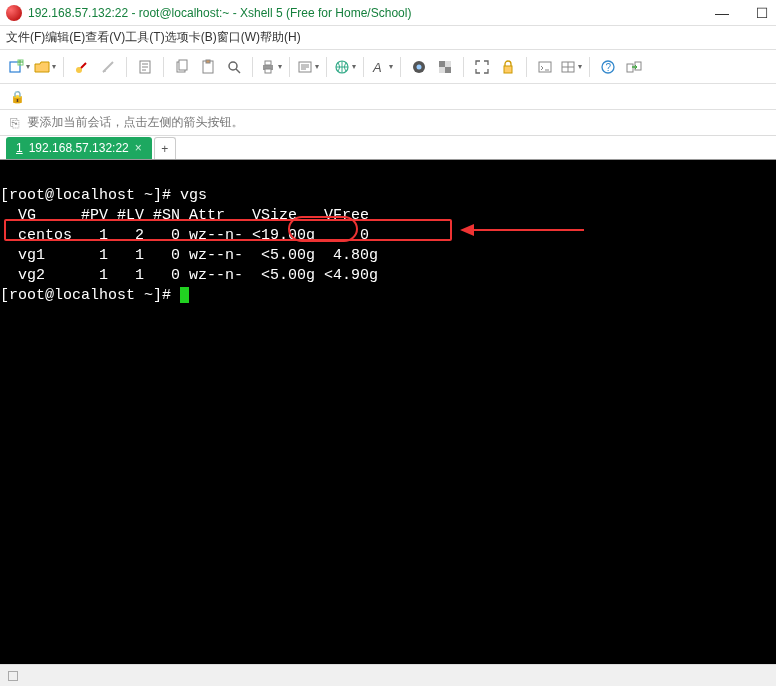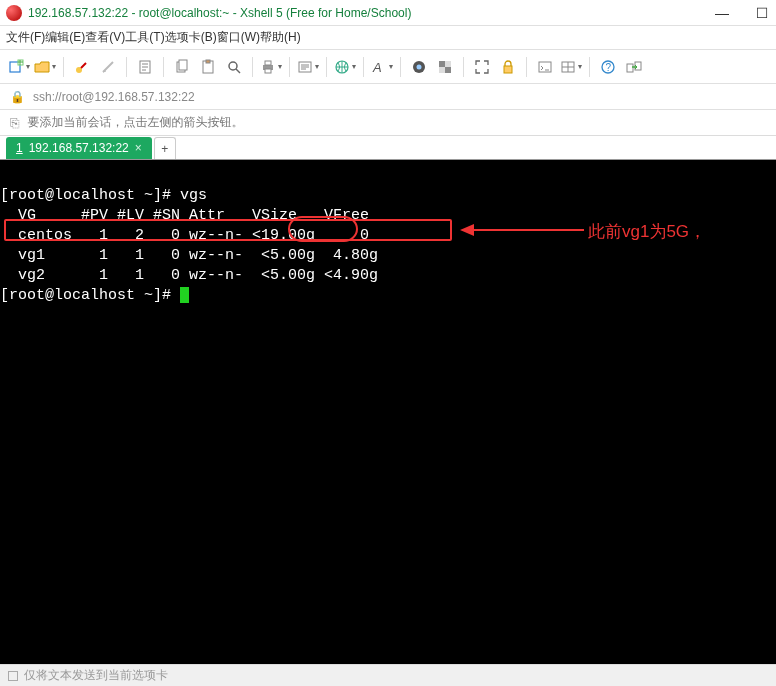--- a/index.html
+++ b/index.html
@@ -283,21 +283,20 @@
         <rect x="1" y="5" width="6" height="8" fill="#fff" stroke="#888"></rect>
         <rect x="9" y="3" width="6" height="8" fill="#fff" stroke="#888"></rect>
         <path d="M6 8h4" stroke="#4a4" stroke-width="1.5"></path>
         <path d="M9 6l2 2-2 2" fill="none" stroke="#4a4"></path>
       </svg>
   </div>
 </div>
 
 <div class="addr-bar">
   <span style="color:#b8a24a;">🔒</span>
-  <span>ssh://root@192.168.57.132:22</span>
 </div>
 
 <div class="info-bar">
   <span style="color:#888;">⎘</span>
   <span>要添加当前会话，点击左侧的箭头按钮。</span>
 </div>
 
 <div class="tabs-row">
   <div class="tab active">
     <span style="text-decoration:underline;">1</span>
@@ -314,21 +313,19 @@
 <span>  vg1      1   1   0 wz--n-  &lt;5.00g  4.80g</span>
 <span>  vg2      1   1   0 wz--n-  &lt;5.00g &lt;4.90g</span>
 <span><span>[root@localhost ~]# </span><span class="cursor-block"></span></span>
 
   <div class="red-box"></div>
   <div class="red-oval"></div>
   <svg class="arrow-svg" viewBox="0 0 124 30">
     <line x1="124" y1="15" x2="8" y2="15" stroke="#e33" stroke-width="2"></line>
     <polygon points="0,15 14,9 14,21" fill="#e33"></polygon>
   </svg>
-  <div class="annot">此前vg1为5G，</div>
 
   <div class="watermark">©51CTO博客</div>
 </div>
 
 <div class="status-bar">
   <span style="display:inline-block;width:10px;height:10px;border:1px solid #aaa;"></span>
-  <span>仅将文本发送到当前选项卡</span>
 </div>
 
 </body></html>

